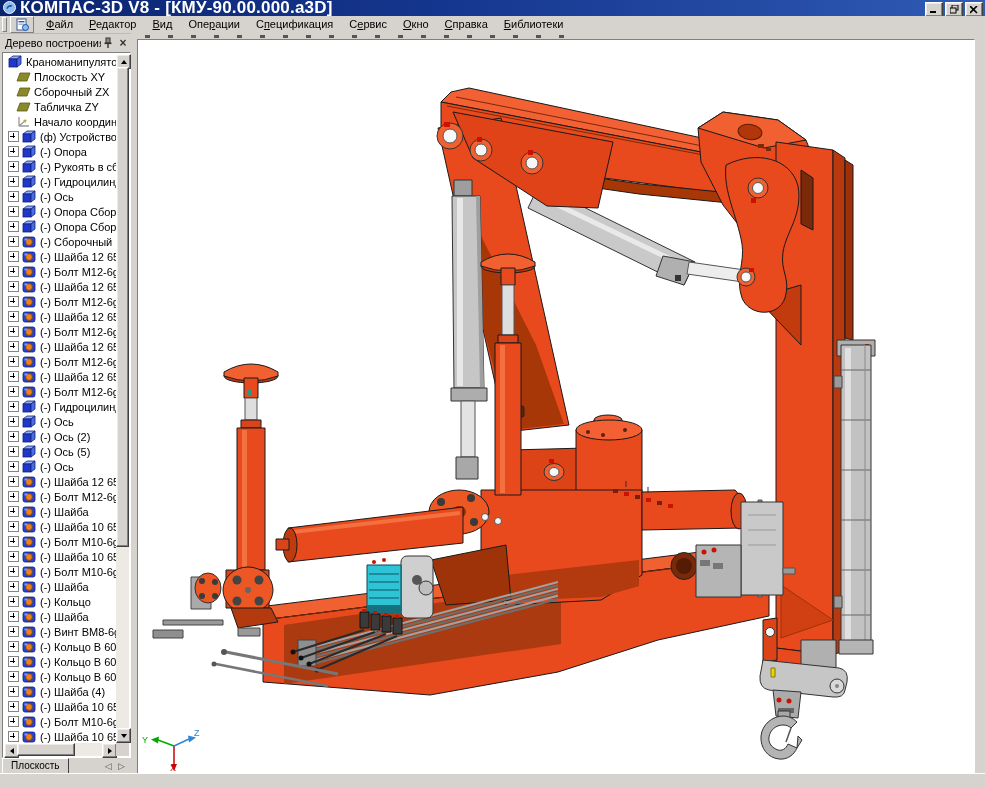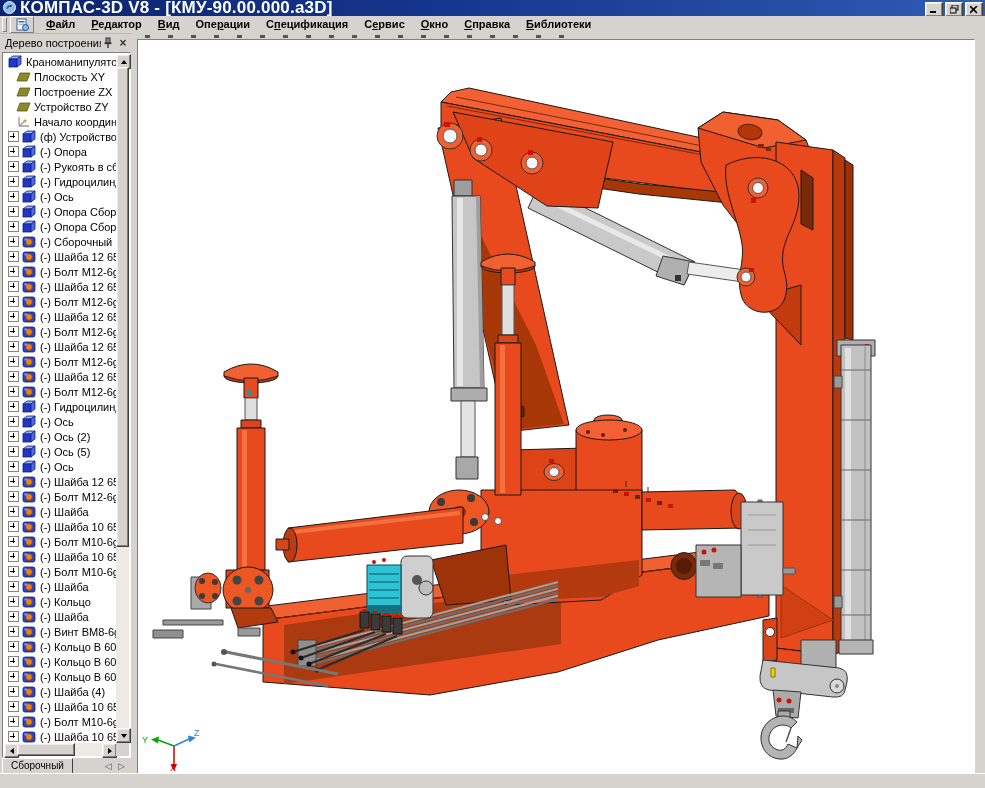--- a/index.html
+++ b/index.html
@@ -18,21 +18,21 @@
     border-color:#FFFFFF #404040 #404040 #FFFFFF;
     box-shadow:inset -1px -1px 0 #808080,inset 1px 1px 0 #ECEAE4;
     display:flex;align-items:center;justify-content:center;}
   
   #menubar{left:0;top:16px;width:985px;height:17px;background:#D6D3CE;
     display:flex;align-items:center;border-bottom:1px solid #BDBAB3;}
   .grip{width:3px;height:13px;margin-left:2px;border-left:1px solid #fff;border-top:1px solid #fff;
     border-right:1px solid #808080;border-bottom:1px solid #808080;background:#D6D3CE;}
   #doc-btn{width:22px;height:15px;margin:0 4px 0 3px;background:#D6D3CE;border:1px solid;
     border-color:#fff #808080 #808080 #fff;display:flex;align-items:center;justify-content:center;}
-  .menu-item{padding:1px 8px 2px 8px;white-space:nowrap;cursor:default;font-weight:bold;}
+  .menu-item{padding:1px 8px 2px 8px;white-space:nowrap;cursor:default;}
   .menu-item u{text-decoration:underline;}
   .mdi-btns{position:absolute;right:4px;top:18px;display:flex;gap:3px;}
   .mdi-btn{width:15px;height:13px;display:flex;align-items:center;justify-content:center;color:#333;}
 
   
   #tree-header{left:0;top:33px;width:131px;height:19px;display:flex;align-items:center;}
   #tree-header .ht{margin-left:5px;flex:1;white-space:nowrap;overflow:hidden;}
   .hdr-btn{width:14px;height:13px;display:flex;align-items:center;justify-content:center;color:#333;margin-right:1px;}
   #tree-box{left:2px;top:52px;width:129px;height:706px;background:#fff;border:1px solid;
     border-color:#808080 #FFFFFF #FFFFFF #808080;box-sizing:border-box;}
@@ -180,29 +180,29 @@
             </svg></span>
 
     <span class="tlabel">Плоскость XY</span>
   </div>
         <div class="trow noexp">
 
     <span class="ti ic-plane" style="display: inline-block;"><svg width="15" height="13">
               <polygon points="1,11 4,3 14,3 11,11" fill="#8A8A2A" stroke="#5A5A10" stroke-width="0.8"></polygon>
             </svg></span>
 
-    <span class="tlabel">Построение ZX</span>
+    <span class="tlabel">Сборочный ZX</span>
   </div>
         <div class="trow noexp">
 
     <span class="ti ic-plane" style="display: inline-block;"><svg width="15" height="13">
               <polygon points="1,11 4,3 14,3 11,11" fill="#8A8A2A" stroke="#5A5A10" stroke-width="0.8"></polygon>
             </svg></span>
 
-    <span class="tlabel">Устройство ZY</span>
+    <span class="tlabel">Табличка ZY</span>
   </div>
         <div class="trow noexp">
 
     <span class="ti ic-origin" style="display: inline-block;"><svg width="15" height="13">
               <path d="M3,11 L13,11 M3,11 L3,2 M3,11 L10,5" stroke="#999" stroke-width="1.3" fill="none"></path>
               <path d="M10,5 L7.5,5.5 M10,5 L9.5,7.5" stroke="#C8A800" stroke-width="1" fill="none"></path>
             </svg></span>
     <span class="tlabel">Начало координат</span>
   </div>
         <div class="trow">
@@ -663,21 +663,21 @@
       <span class="sb-thumb" style="left:13px;top:0;height:13px;width:58px;box-sizing:border-box;"></span>
       <span class="sb-btn" style="right:0;top:0;">
           <span class="tri right"></span>
         </span>
     </div>
     <div class="abs" style="right:1px;bottom:1px;width:13px;height:13px;background:#D6D3CE;"></div>
   </div>
 
   <div id="tree-tab-row" class="abs">
     <span id="tree-tab">
-        <span>Сборочный</span>
+        <span>Плоскость</span>
       </span>
     <span id="tab-arrows"><span>◁</span> <span>▷</span></span>
   </div>
 
   <div id="splitter" class="abs"></div>
 
   <div id="vp-topstrip" class="abs">
       <div id="vp-ticks"></div>
     </div>
   <div id="right-margin" class="abs"></div>

